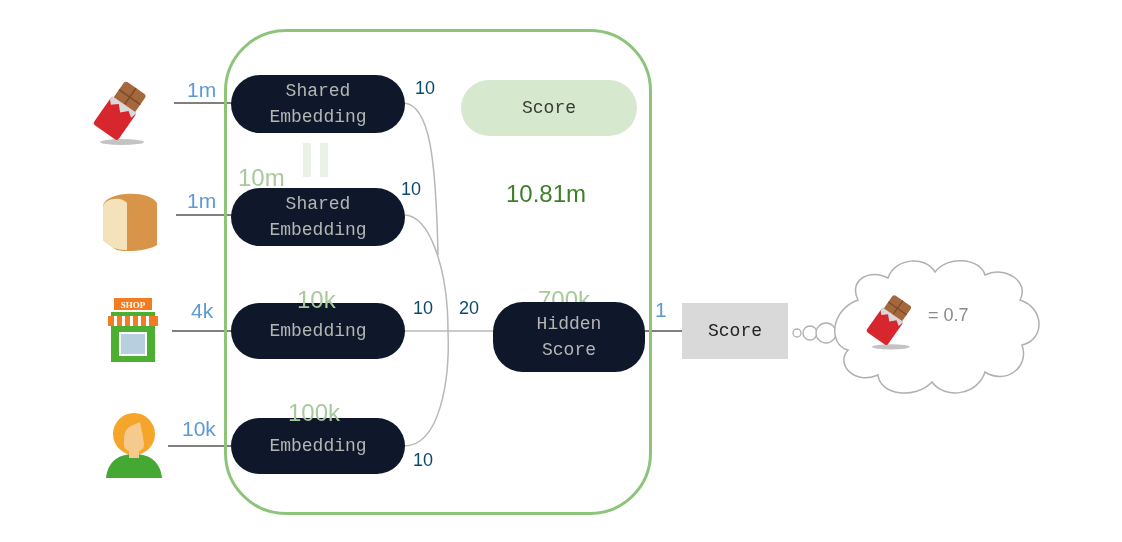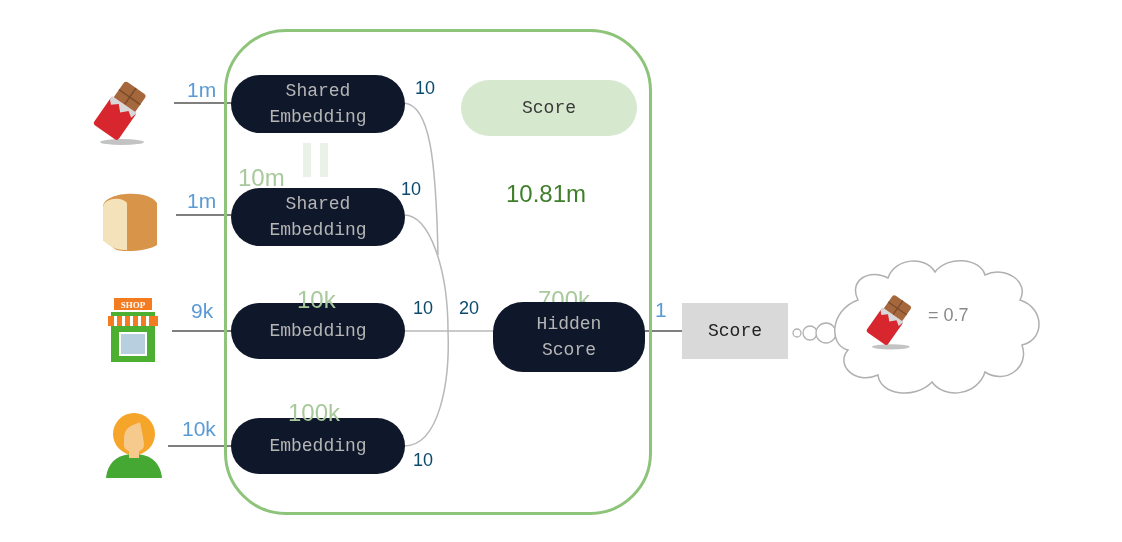--- a/index.html
+++ b/index.html
@@ -81,21 +81,21 @@
   <svg width="56" height="68" viewBox="0 0 56 68">
     <path d="M0 66 C 2 48, 14 42, 28 42 C 42 42, 54 48, 56 66 Z" fill="#45a832"></path>
     <circle cx="28" cy="22" r="21" fill="#f5a52a"></circle>
     <path d="M18 28 C 18 14, 26 14, 34 10 C 36 20, 38 28, 38 34 C 36 42, 20 42, 18 34 Z" fill="#f6c98c"></path>
     <rect x="23" y="38" width="10" height="8" fill="#f6c98c"></rect>
   </svg>
 </div>
 
 <div class="in-label" style="left:187px;top:78px;">1m</div>
 <div class="in-label" style="left:187px;top:189px;">1m</div>
-<div class="in-label" style="left:191px;top:299px;">9k</div>
+<div class="in-label" style="left:191px;top:299px;">4k</div>
 <div class="in-label" style="left:182px;top:417px;">10k</div>
 
 <div class="pill" style="left:231px;top:75px;width:174px;height:58px;">
   <span>Shared</span>
   <span>Embedding</span>
 </div>
 <div class="pill" style="left:231px;top:188px;width:174px;height:58px;">
   <span>Shared</span>
   <span>Embedding</span>
 </div>

